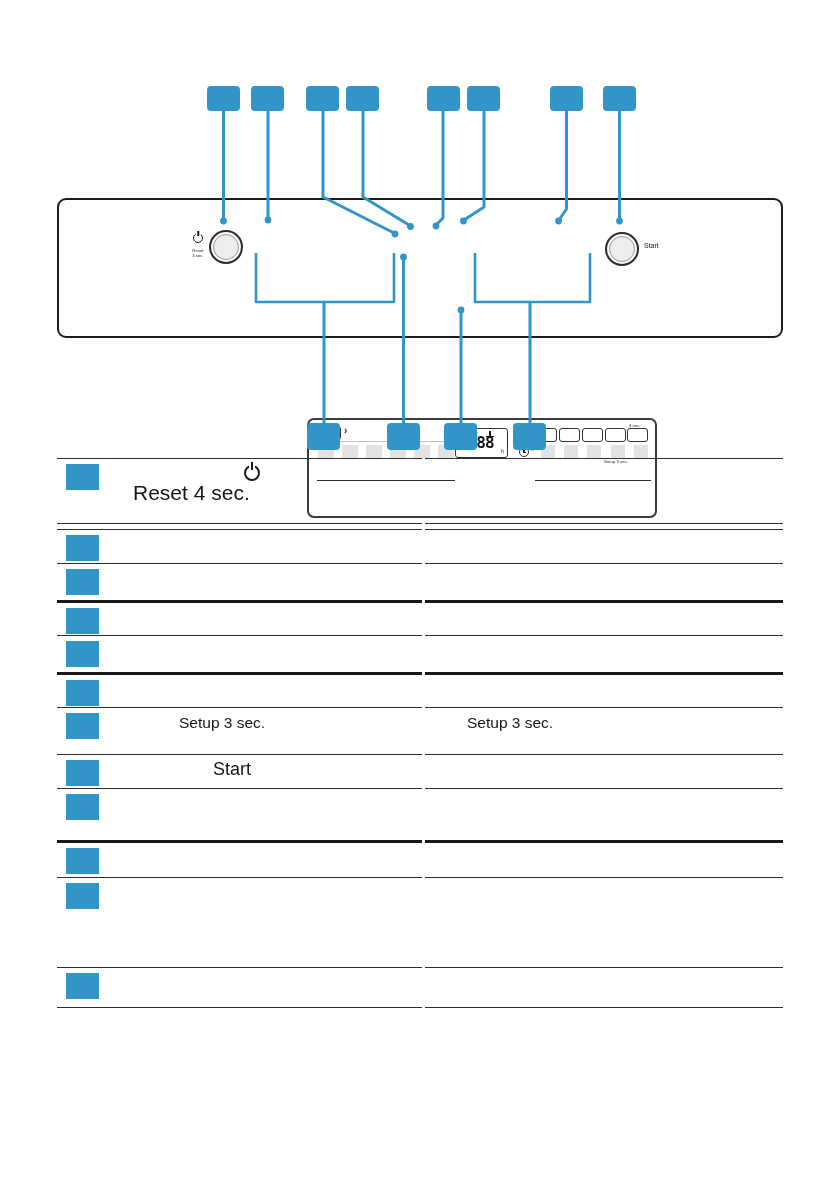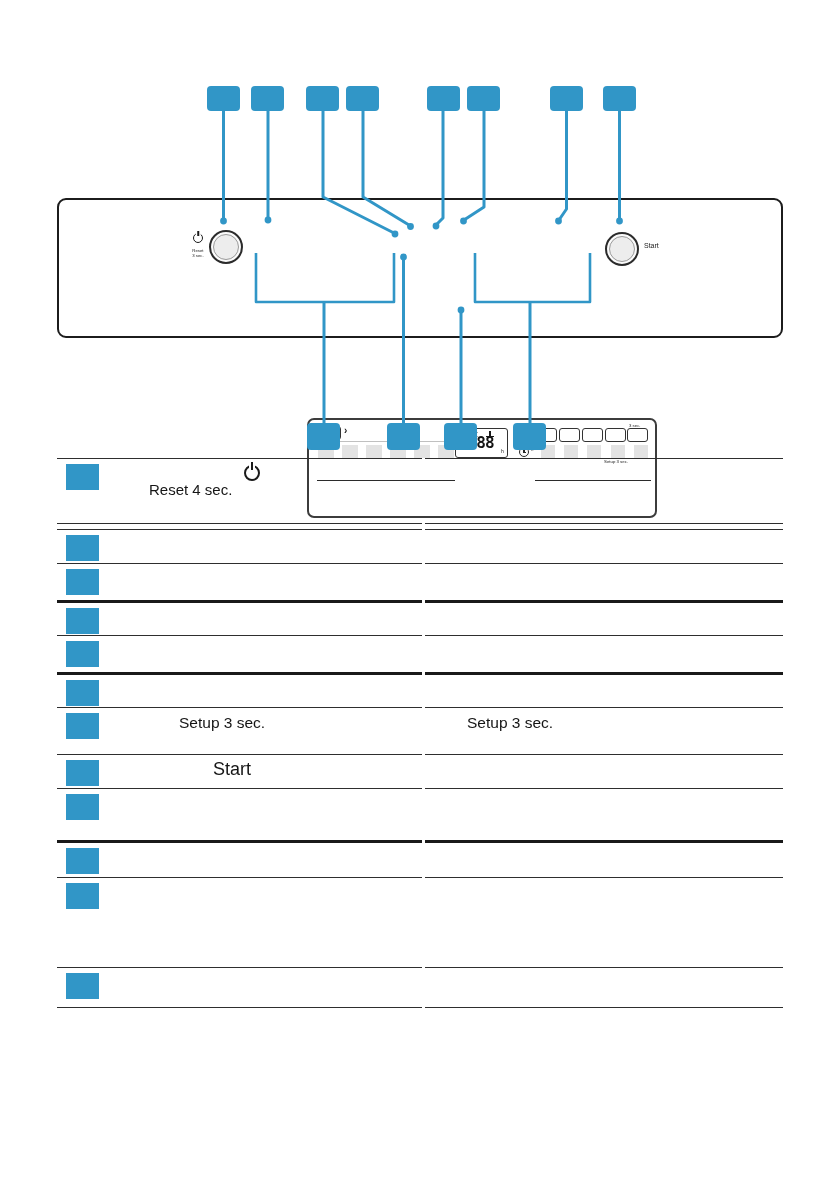--- a/index.html
+++ b/index.html
@@ -174,21 +174,21 @@
       <div class="psq" style="left:325px;top:25px;width:14px;height:13px"></div>
       <div class="tiny" style="left:295px;top:39px">Setup 3 sec.</div>
     </div>
   </div>
 
   <div class="dtable">
     <div class="t-row" style="height:65px">
       <div class="cl">
         <div class="numbox" style="background:#3196c7"></div>
         <span class="pwr big" style="left:187px;top:6px"></span>
-        <span class="rowtext" style="left:92px;top:22px;font-size:15px">Reset 4 sec.</span>
+        <span class="rowtext" style="left:76px;top:22px;font-size:21px">Reset 4 sec.</span>
       </div>
       <div class="cr">
           <span class="rowtext"></span>
         </div>
     </div>
     <div class="t-row" style="height:6px">
         <div class="cl"></div>
         <div class="cr"></div>
       </div>
     <div class="t-row" style="height:34px">

